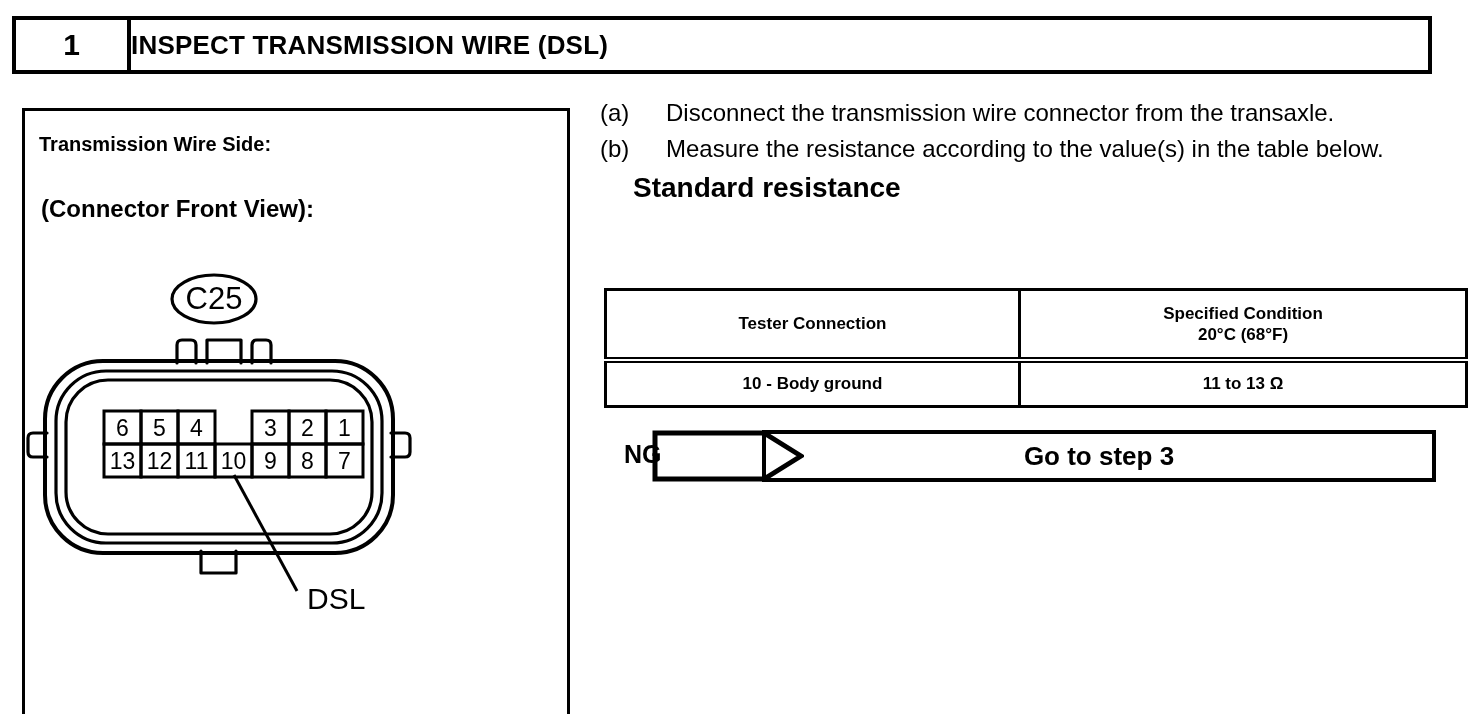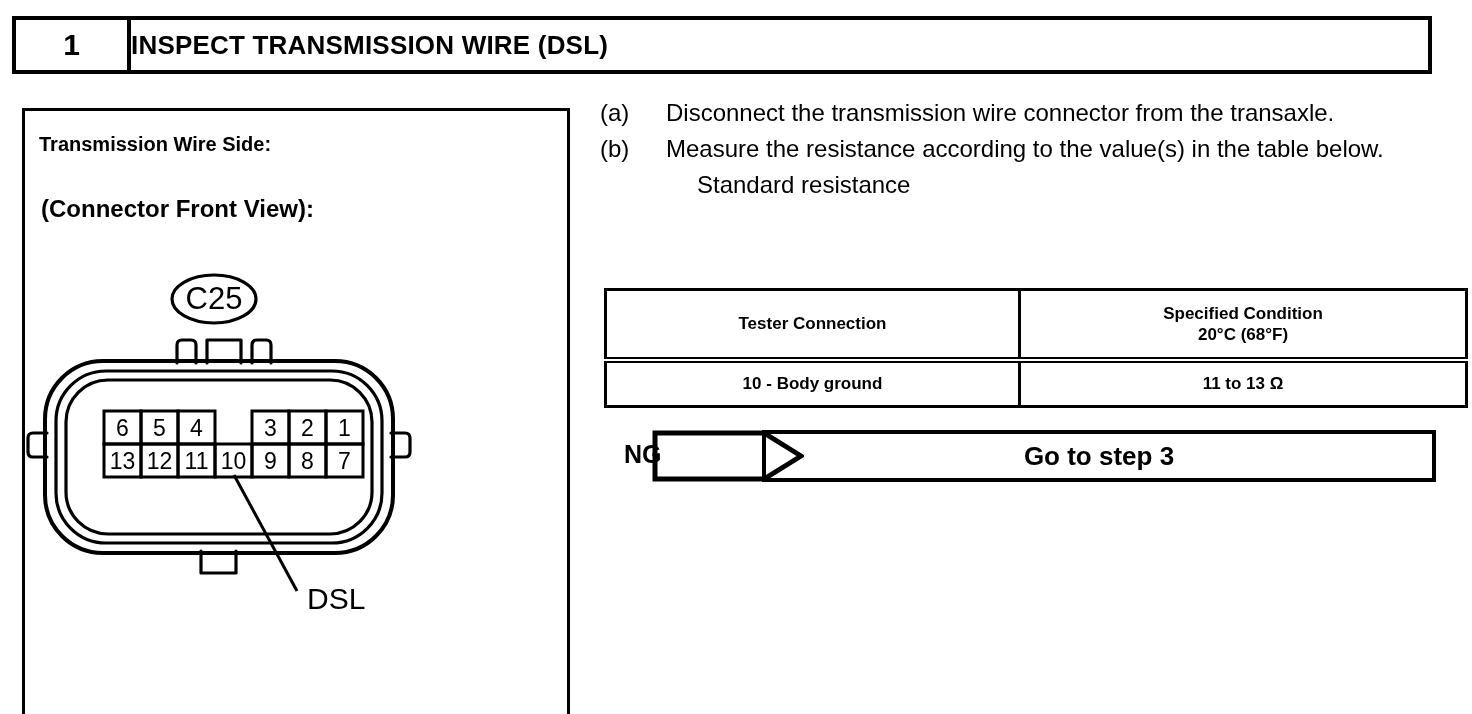--- a/index.html
+++ b/index.html
@@ -102,23 +102,23 @@
     margin-bottom: 2px;
   }
   .instruction-marker {
     width: 66px;
     flex: none;
   }
   .instruction-text {
     flex: 1;
   }
   #standard-resistance-label {
-    margin-left: 97px;
-    font-size: 24px;
-    font-weight: normal;
+    margin-left: 33px;
+    font-size: 28px;
+    font-weight: bold;
     line-height: 1.42;
     margin-top: 2px;
   }
 
   
   #resistance-table {
     position: absolute;
     left: 604px;
     top: 288px;
     width: 864px;

